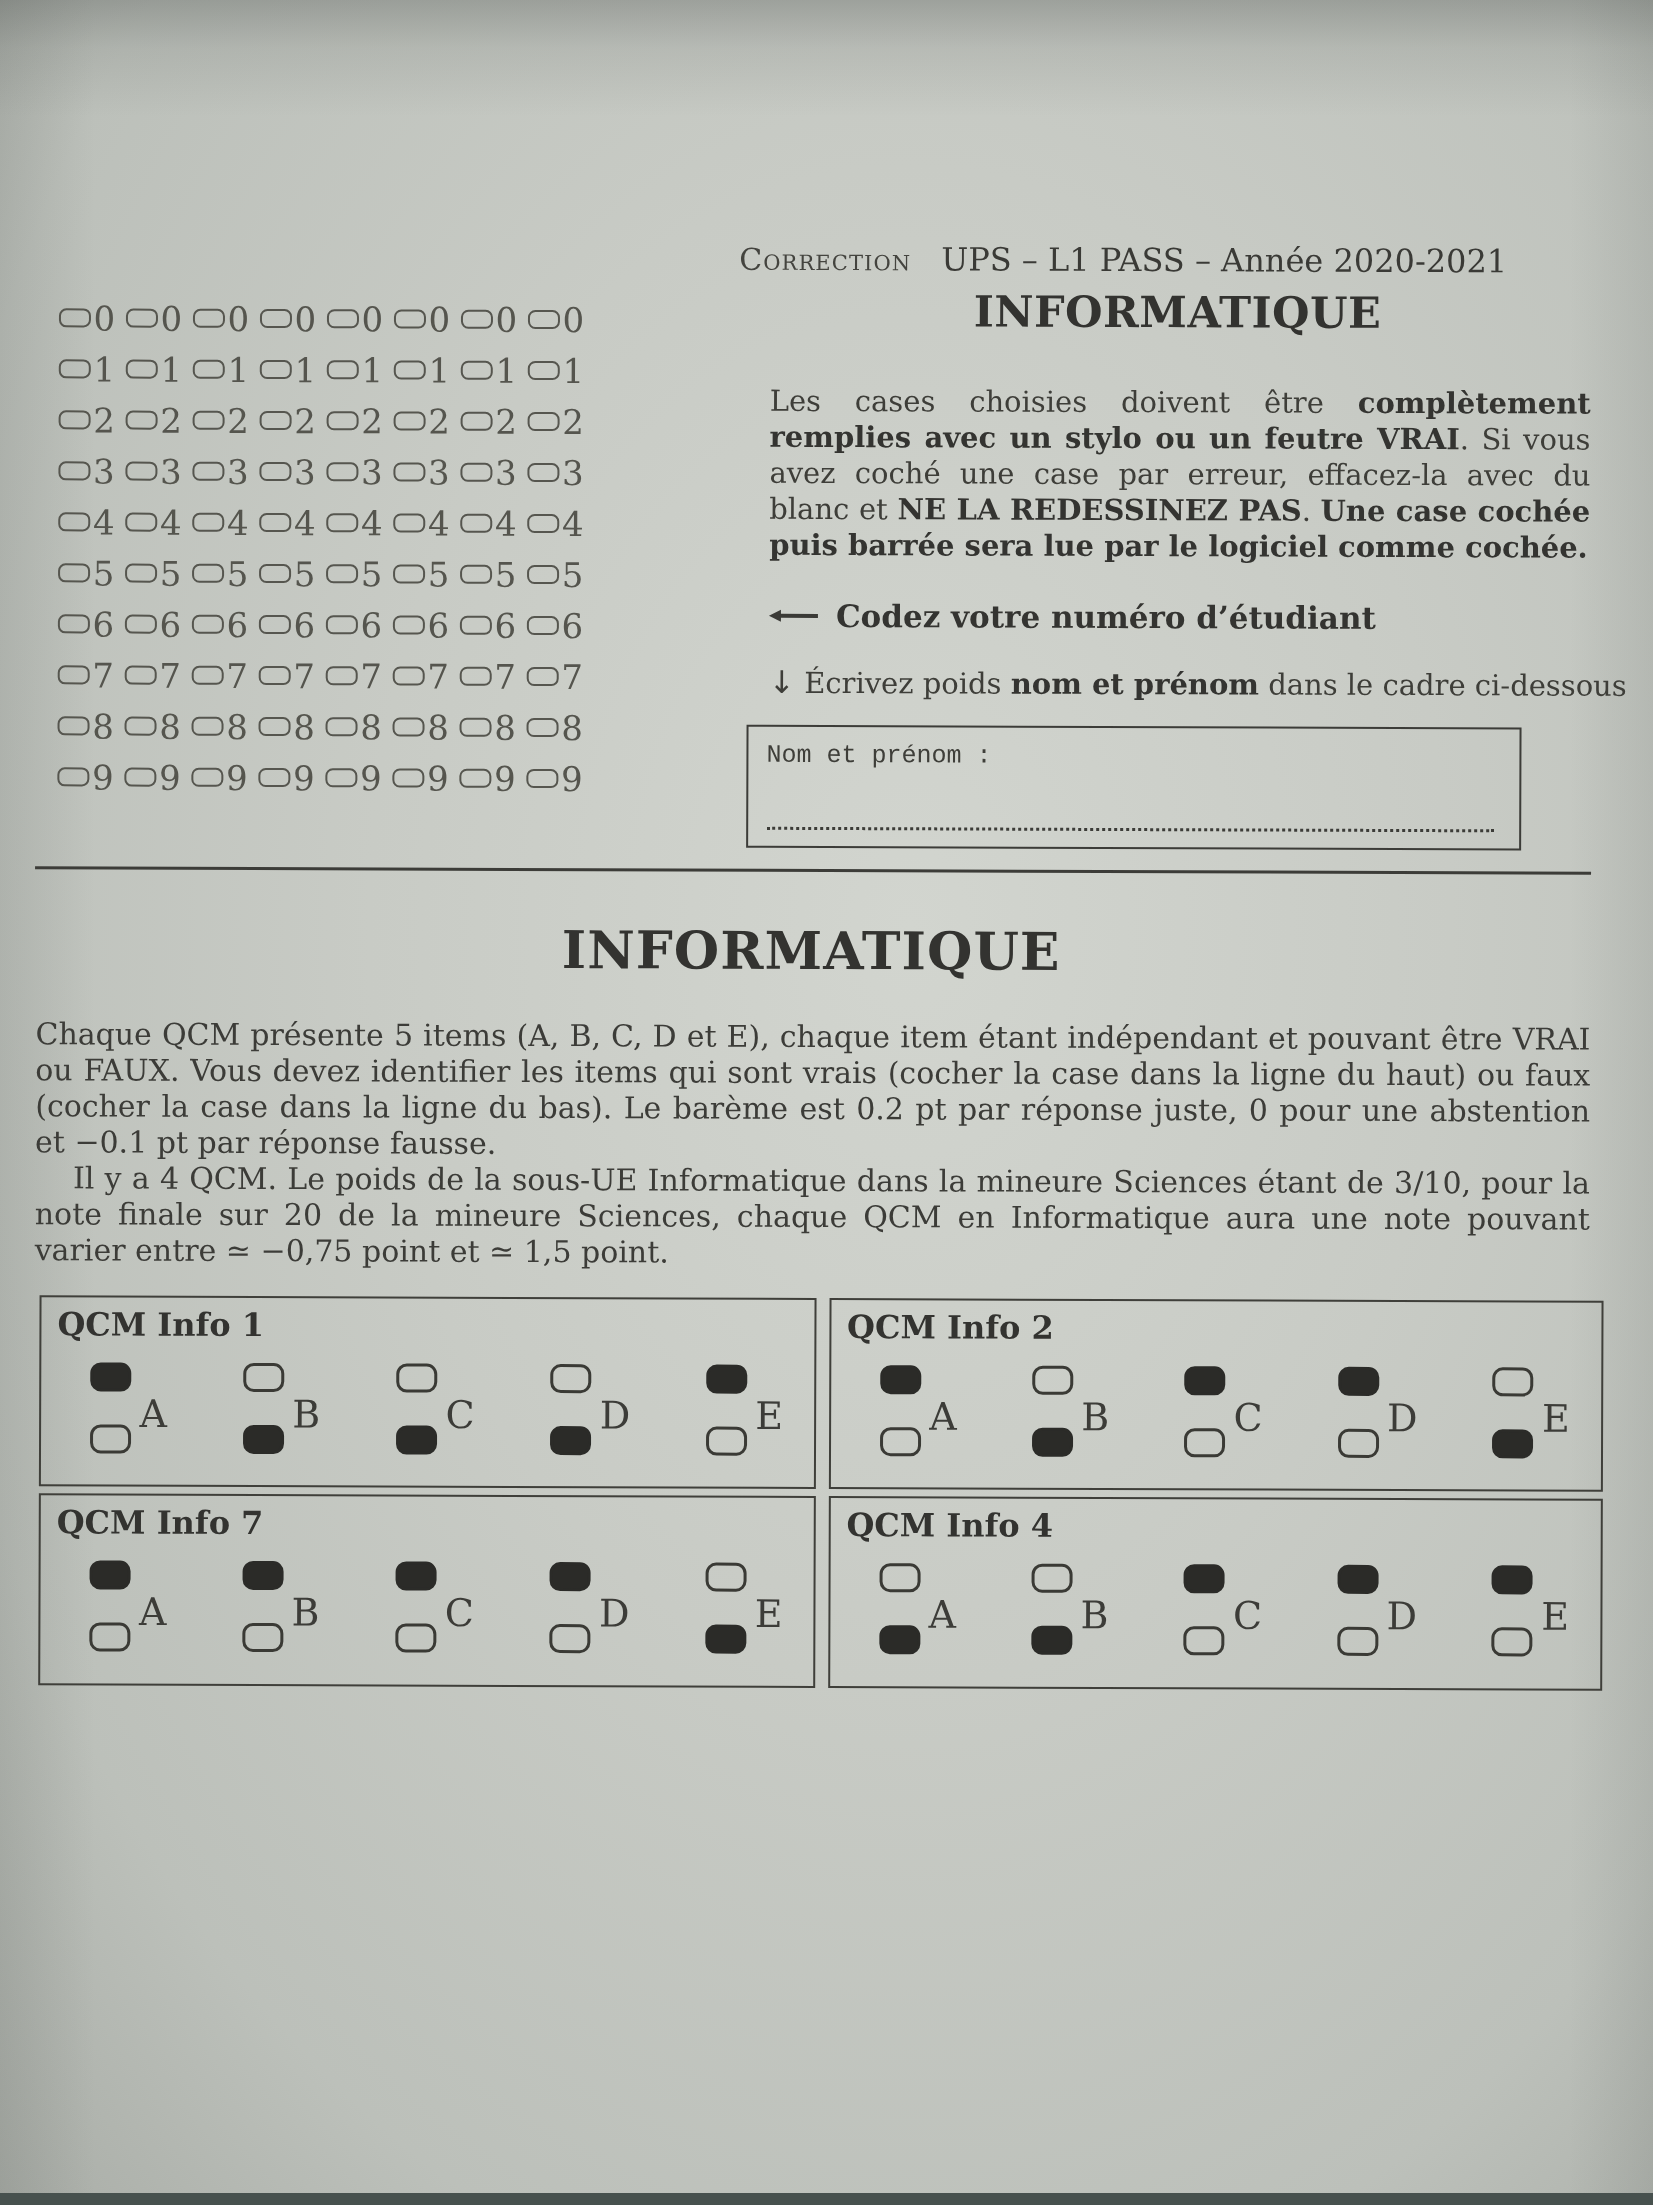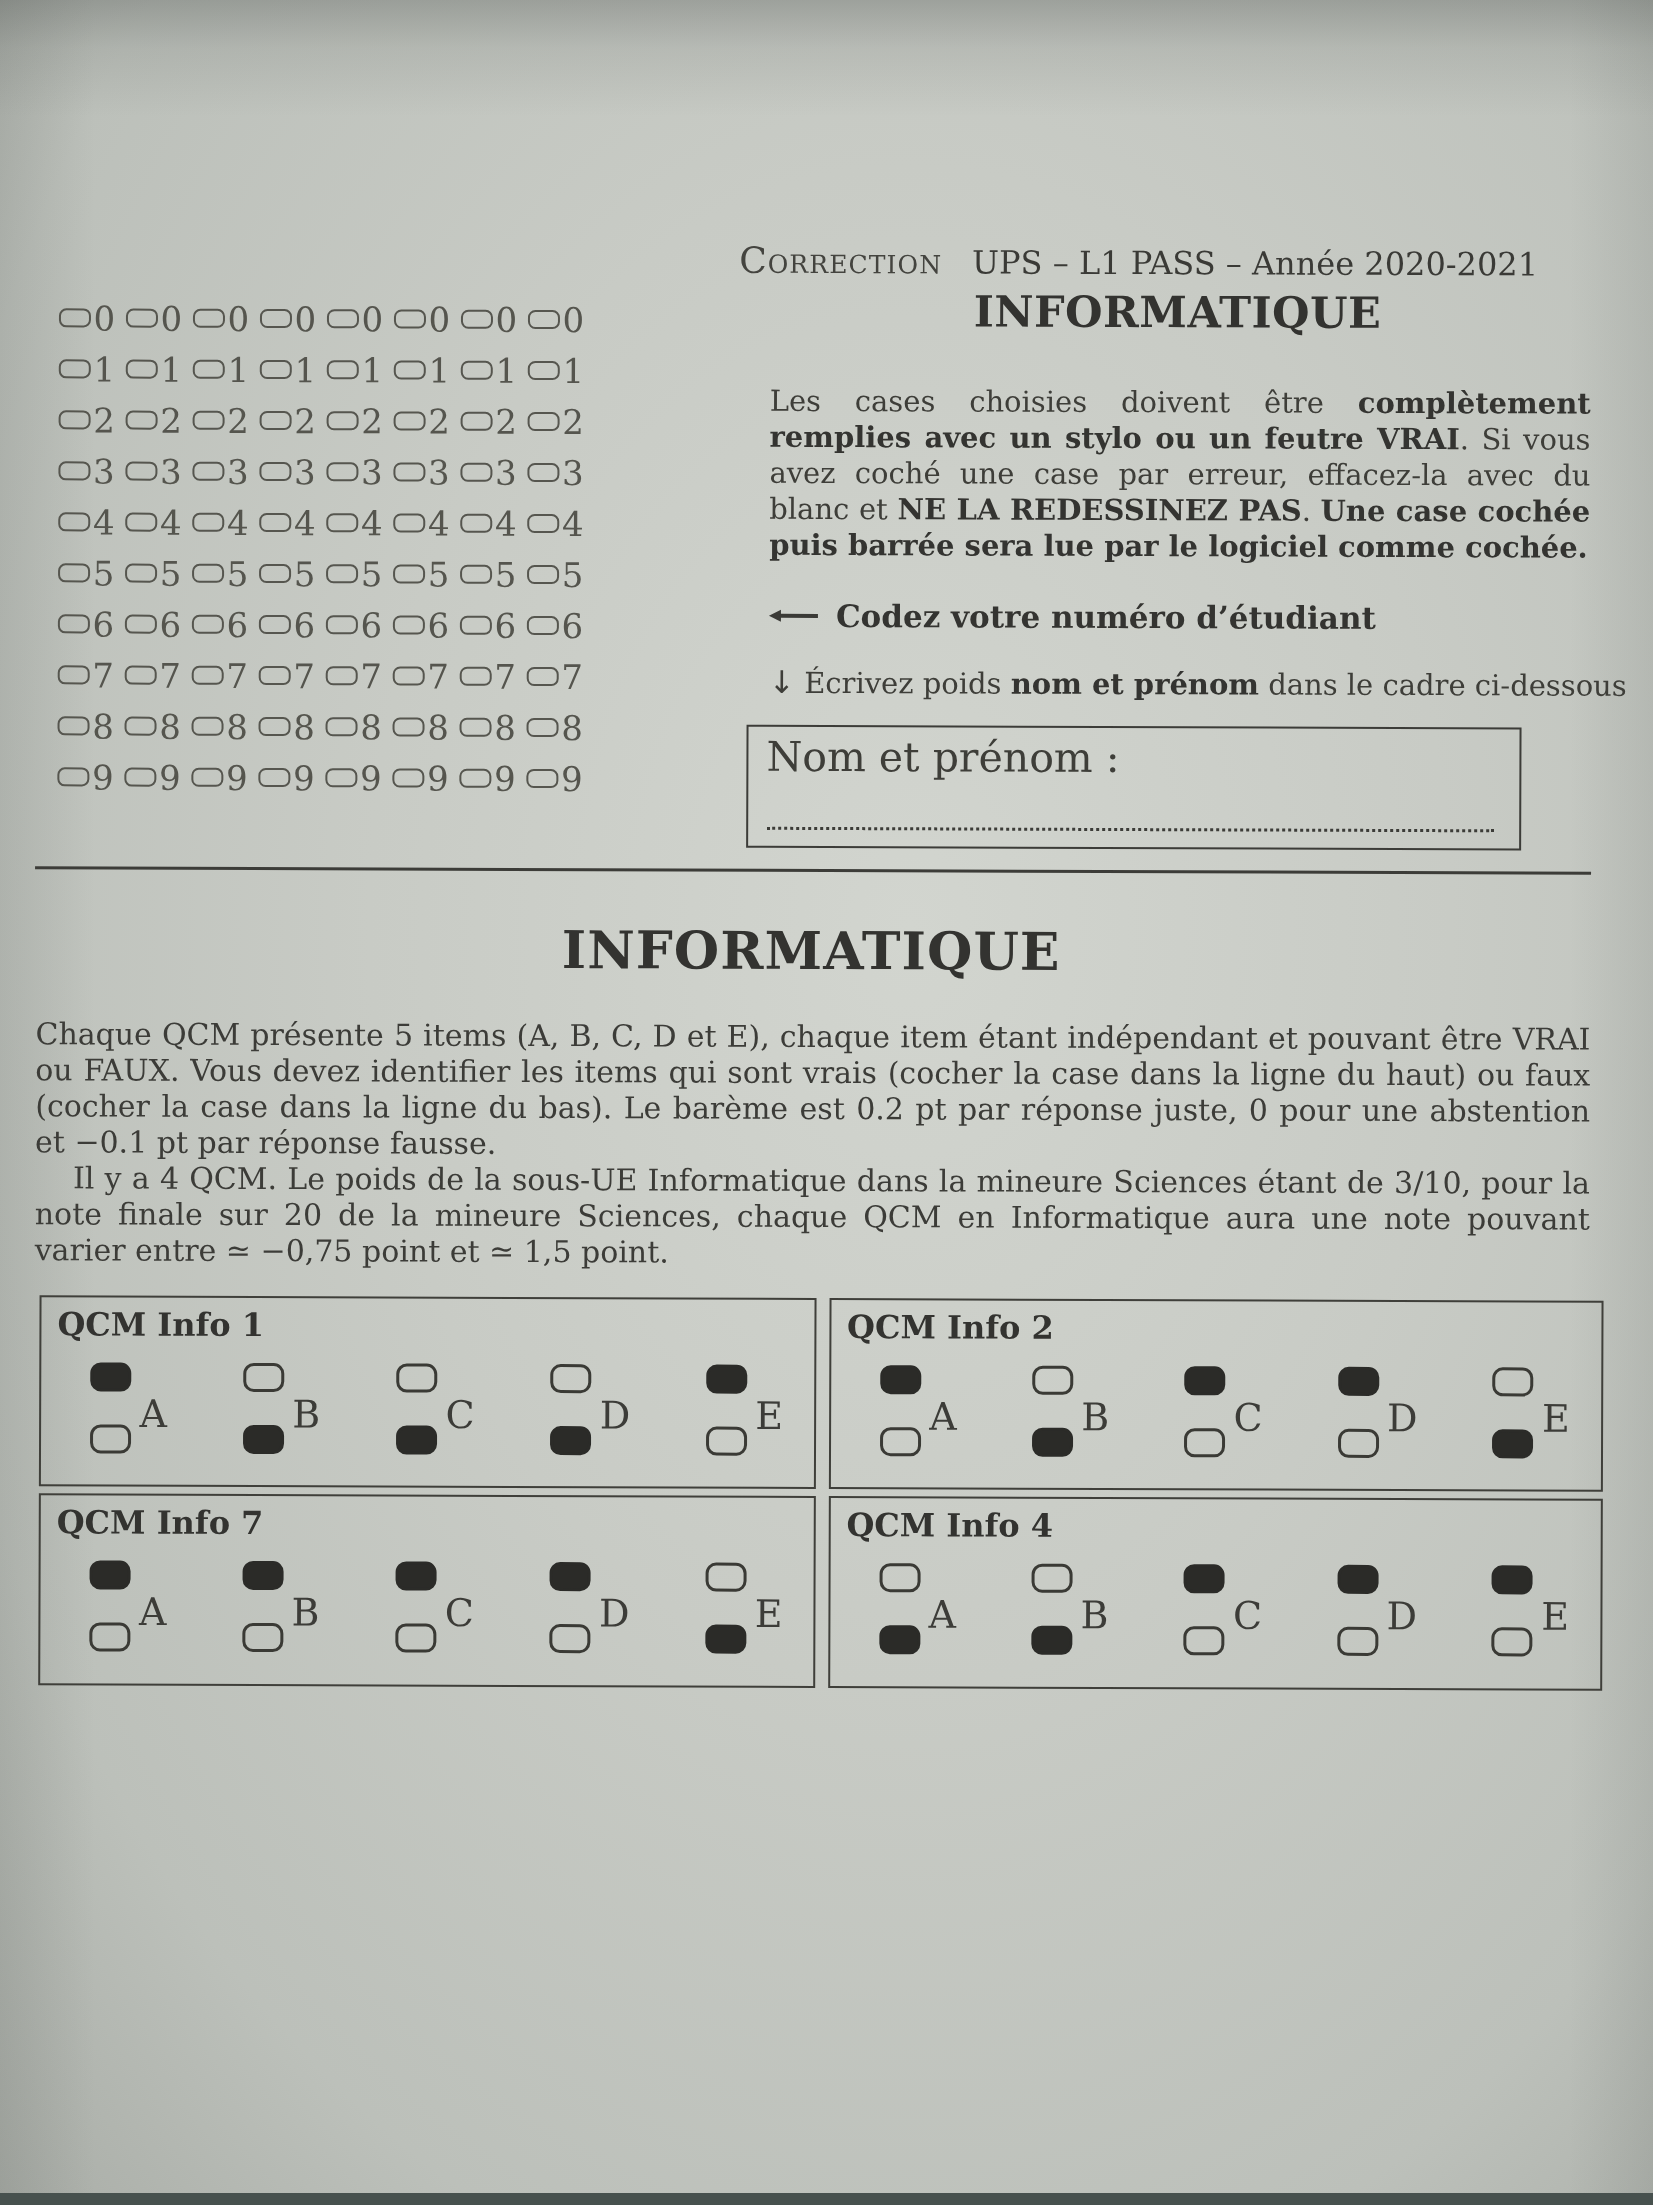--- a/index.html
+++ b/index.html
@@ -24,42 +24,42 @@
   }
   .digit-cell{display:flex;align-items:center;}
   .digit-bubble{
     width:32px;height:19px;border:2.7px solid #56564f;border-radius:7.4px;
     box-sizing:border-box;flex:0 0 auto;background:transparent;
   }
   .digit-label{font-size:34px;color:#55554e;margin-left:2.7px;line-height:1;}
 
   
   .hdr-line{position:absolute;left:737px;top:240px;width:859px;display:flex;align-items:baseline;gap:30px;}
-  .correction{font-variant:small-caps;font-size:36px;letter-spacing:1.1px;color:#44443f;}
+  .correction{font-variant:small-caps;font-size:30px;letter-spacing:1.1px;color:#44443f;}
   .course-line{font-size:32px;color:#3a3a36;}
   .subject{position:absolute;left:766px;top:286px;width:819px;text-align:center;
     font-size:43px;font-weight:bold;letter-spacing:0.5px;color:#333330;}
 
   .instr{position:absolute;left:768px;top:383px;width:821px;margin:0;
     font-size:29px;line-height:36px;text-align:justify;color:#3e3e39;}
   .instr b{color:#343431;}
 
   .codez{position:absolute;left:768px;top:598px;display:flex;align-items:center;gap:18px;
     font-size:31px;font-weight:bold;color:#343431;}
   .larr{display:inline-flex;align-items:center;width:49px;height:31px;}
   .larr::before{content:"";width:0;height:0;border-top:6.9px solid transparent;
     border-bottom:6.9px solid transparent;border-right:12.7px solid #3a3a36;}
   .larr .shaft{flex:1;height:3.2px;background:#3a3a36;margin-left:-1.1px;}
   .ecrivez{position:absolute;left:768px;top:664px;font-size:29px;color:#3e3e39;}
   .darr{display:inline-block;margin-right:9.5px;font-family:"DejaVu Sans",sans-serif;font-size:31px;}
   .ecrivez b{color:#343431;margin-top:40px;}
 
   .name-box{position:absolute;left:746px;top:725px;width:775px;height:123px;
     border:2.7px solid #3c3c38;box-sizing:border-box;}
-  .name-label{position:absolute;left:18px;top:6px;font-size:41px;color:#3e3e39;}
+  .name-label{position:absolute;left:18px;top:14px;font-size:25px;color:#3e3e39;font-family:Liberation Mono, monospace;}
   .dotted{position:absolute;left:19px;right:25.4px;bottom:16px;height:0;
     border-bottom:3.7px dotted #3c3c38;}
 
   .divider{position:absolute;left:35px;top:869px;width:1556px;height:3.2px;background:#3c3c38;}
 
   
   .main-title{position:absolute;left:32px;top:920px;width:1559px;margin:0;text-align:center;
     font-size:52px;font-weight:bold;letter-spacing:1.1px;color:#333330;}
   .par-wrap{position:absolute;left:36px;top:1019px;width:1555px;}
   .body-par{margin:0;font-size:30px;line-height:36px;text-align:justify;color:#3c3c38;}

